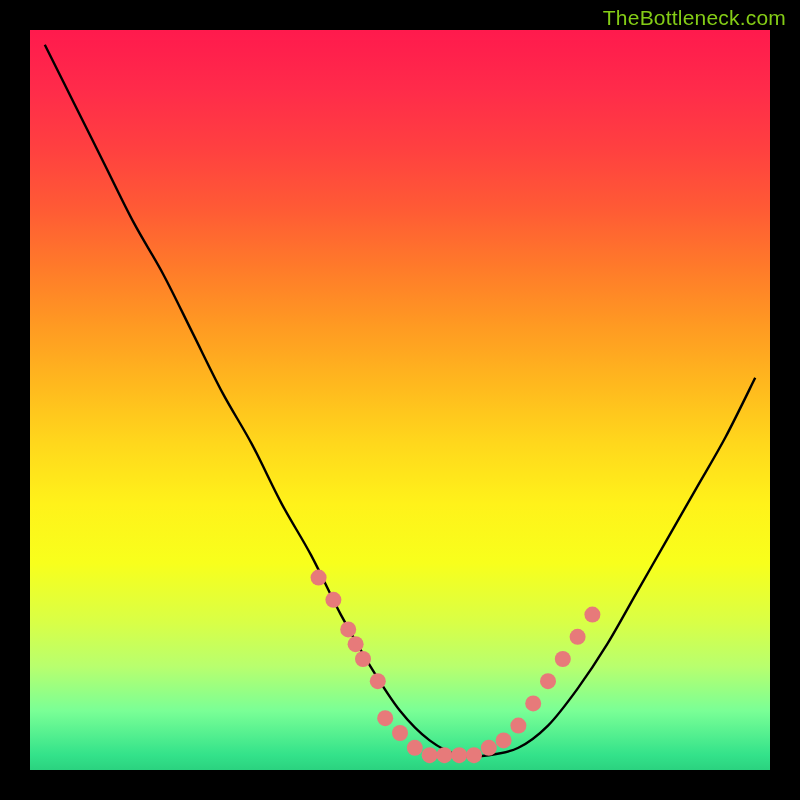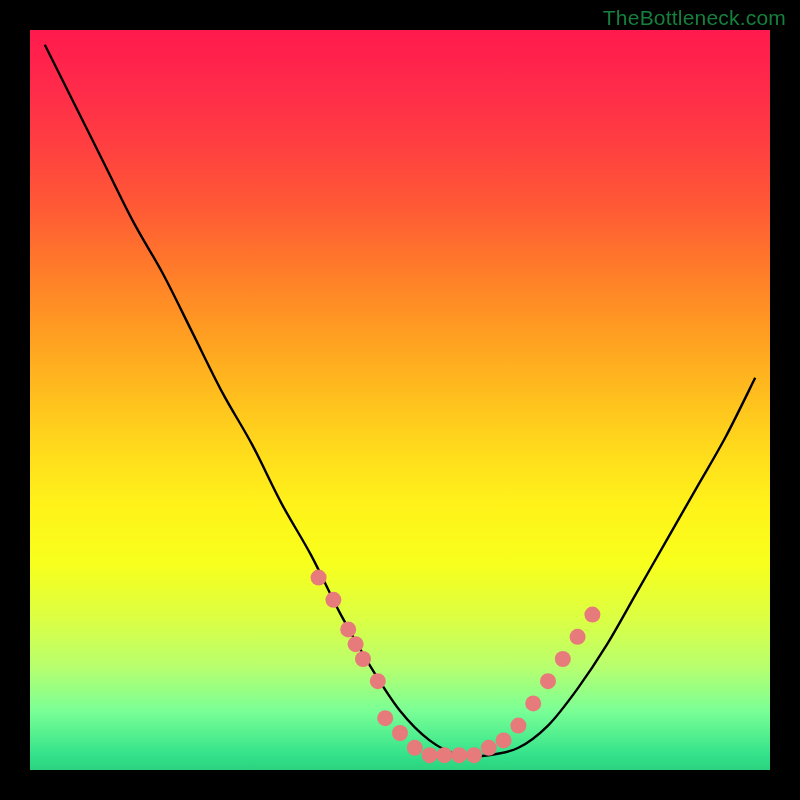--- a/index.html
+++ b/index.html
@@ -47,21 +47,21 @@
     position: absolute;
     left: 0;
     top: 0;
     width: 740px;
     height: 740px;
   }
   .watermark {
     position: absolute;
     top: 6px;
     right: 14px;
-    color: #15803d;
+    color: #84cc16;
     font-size: 21px;
     font-weight: 500;
     letter-spacing: 0.2px;
     user-select: none;
   }
 </style>
 </head>
 <body>
 
 <div class="stage">

